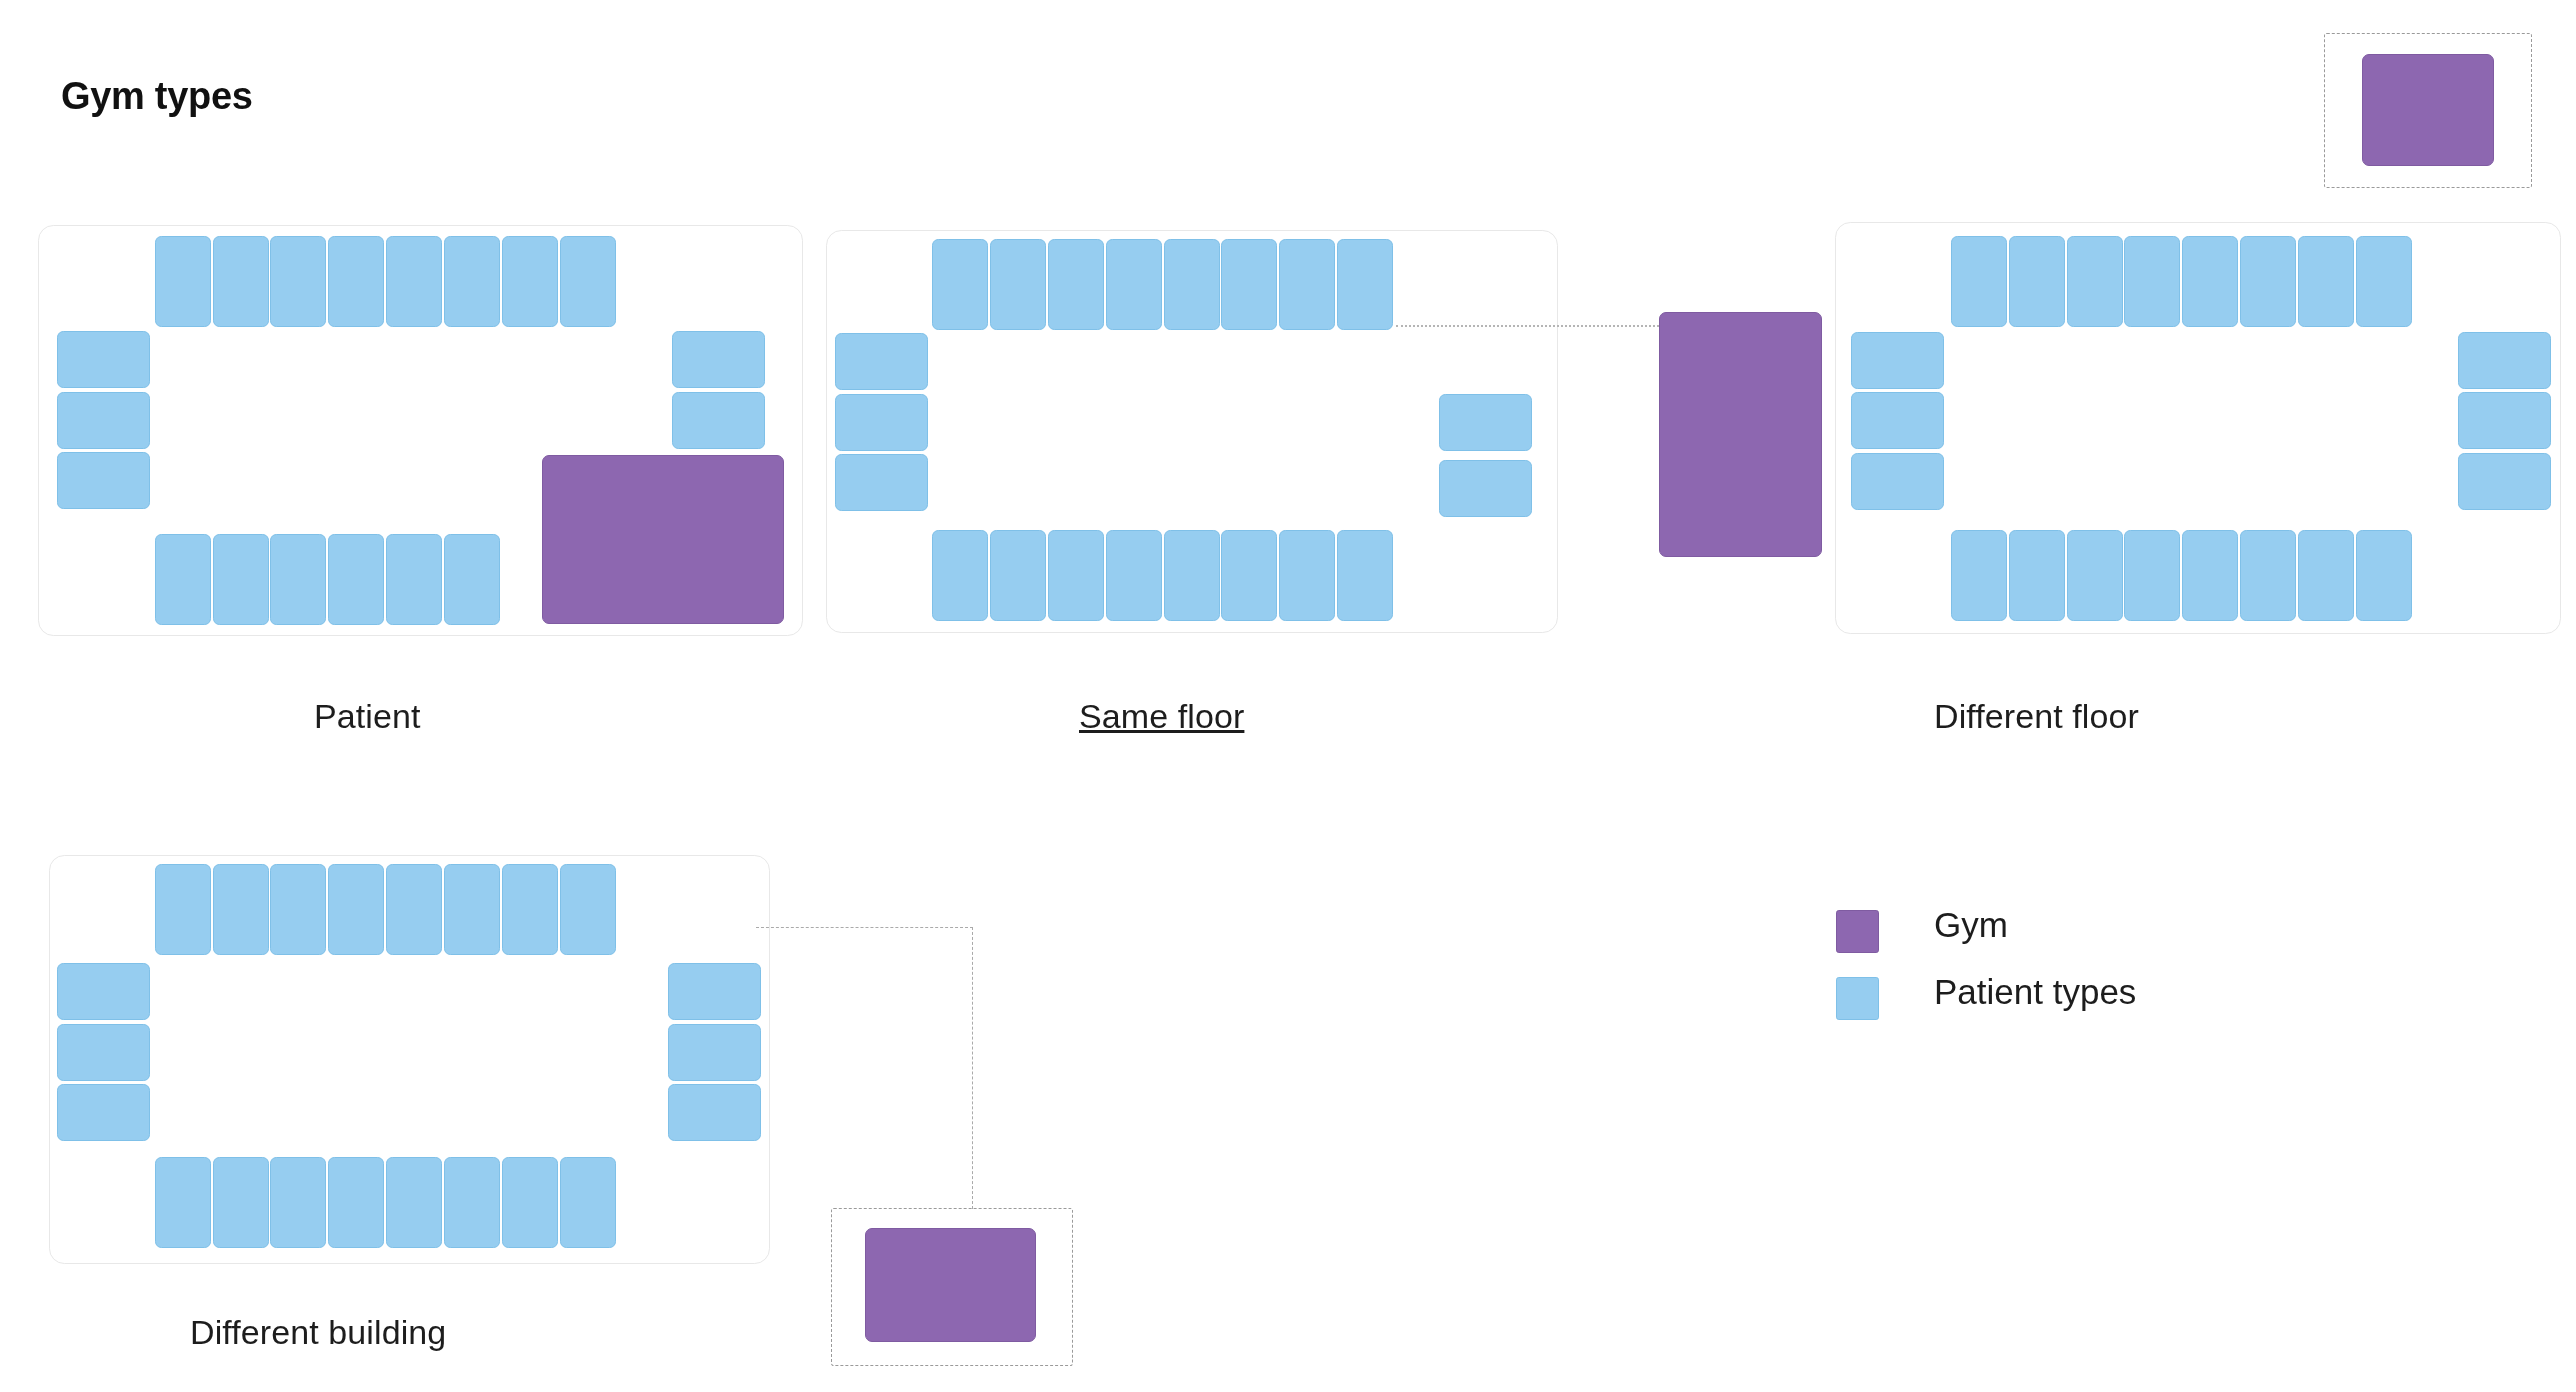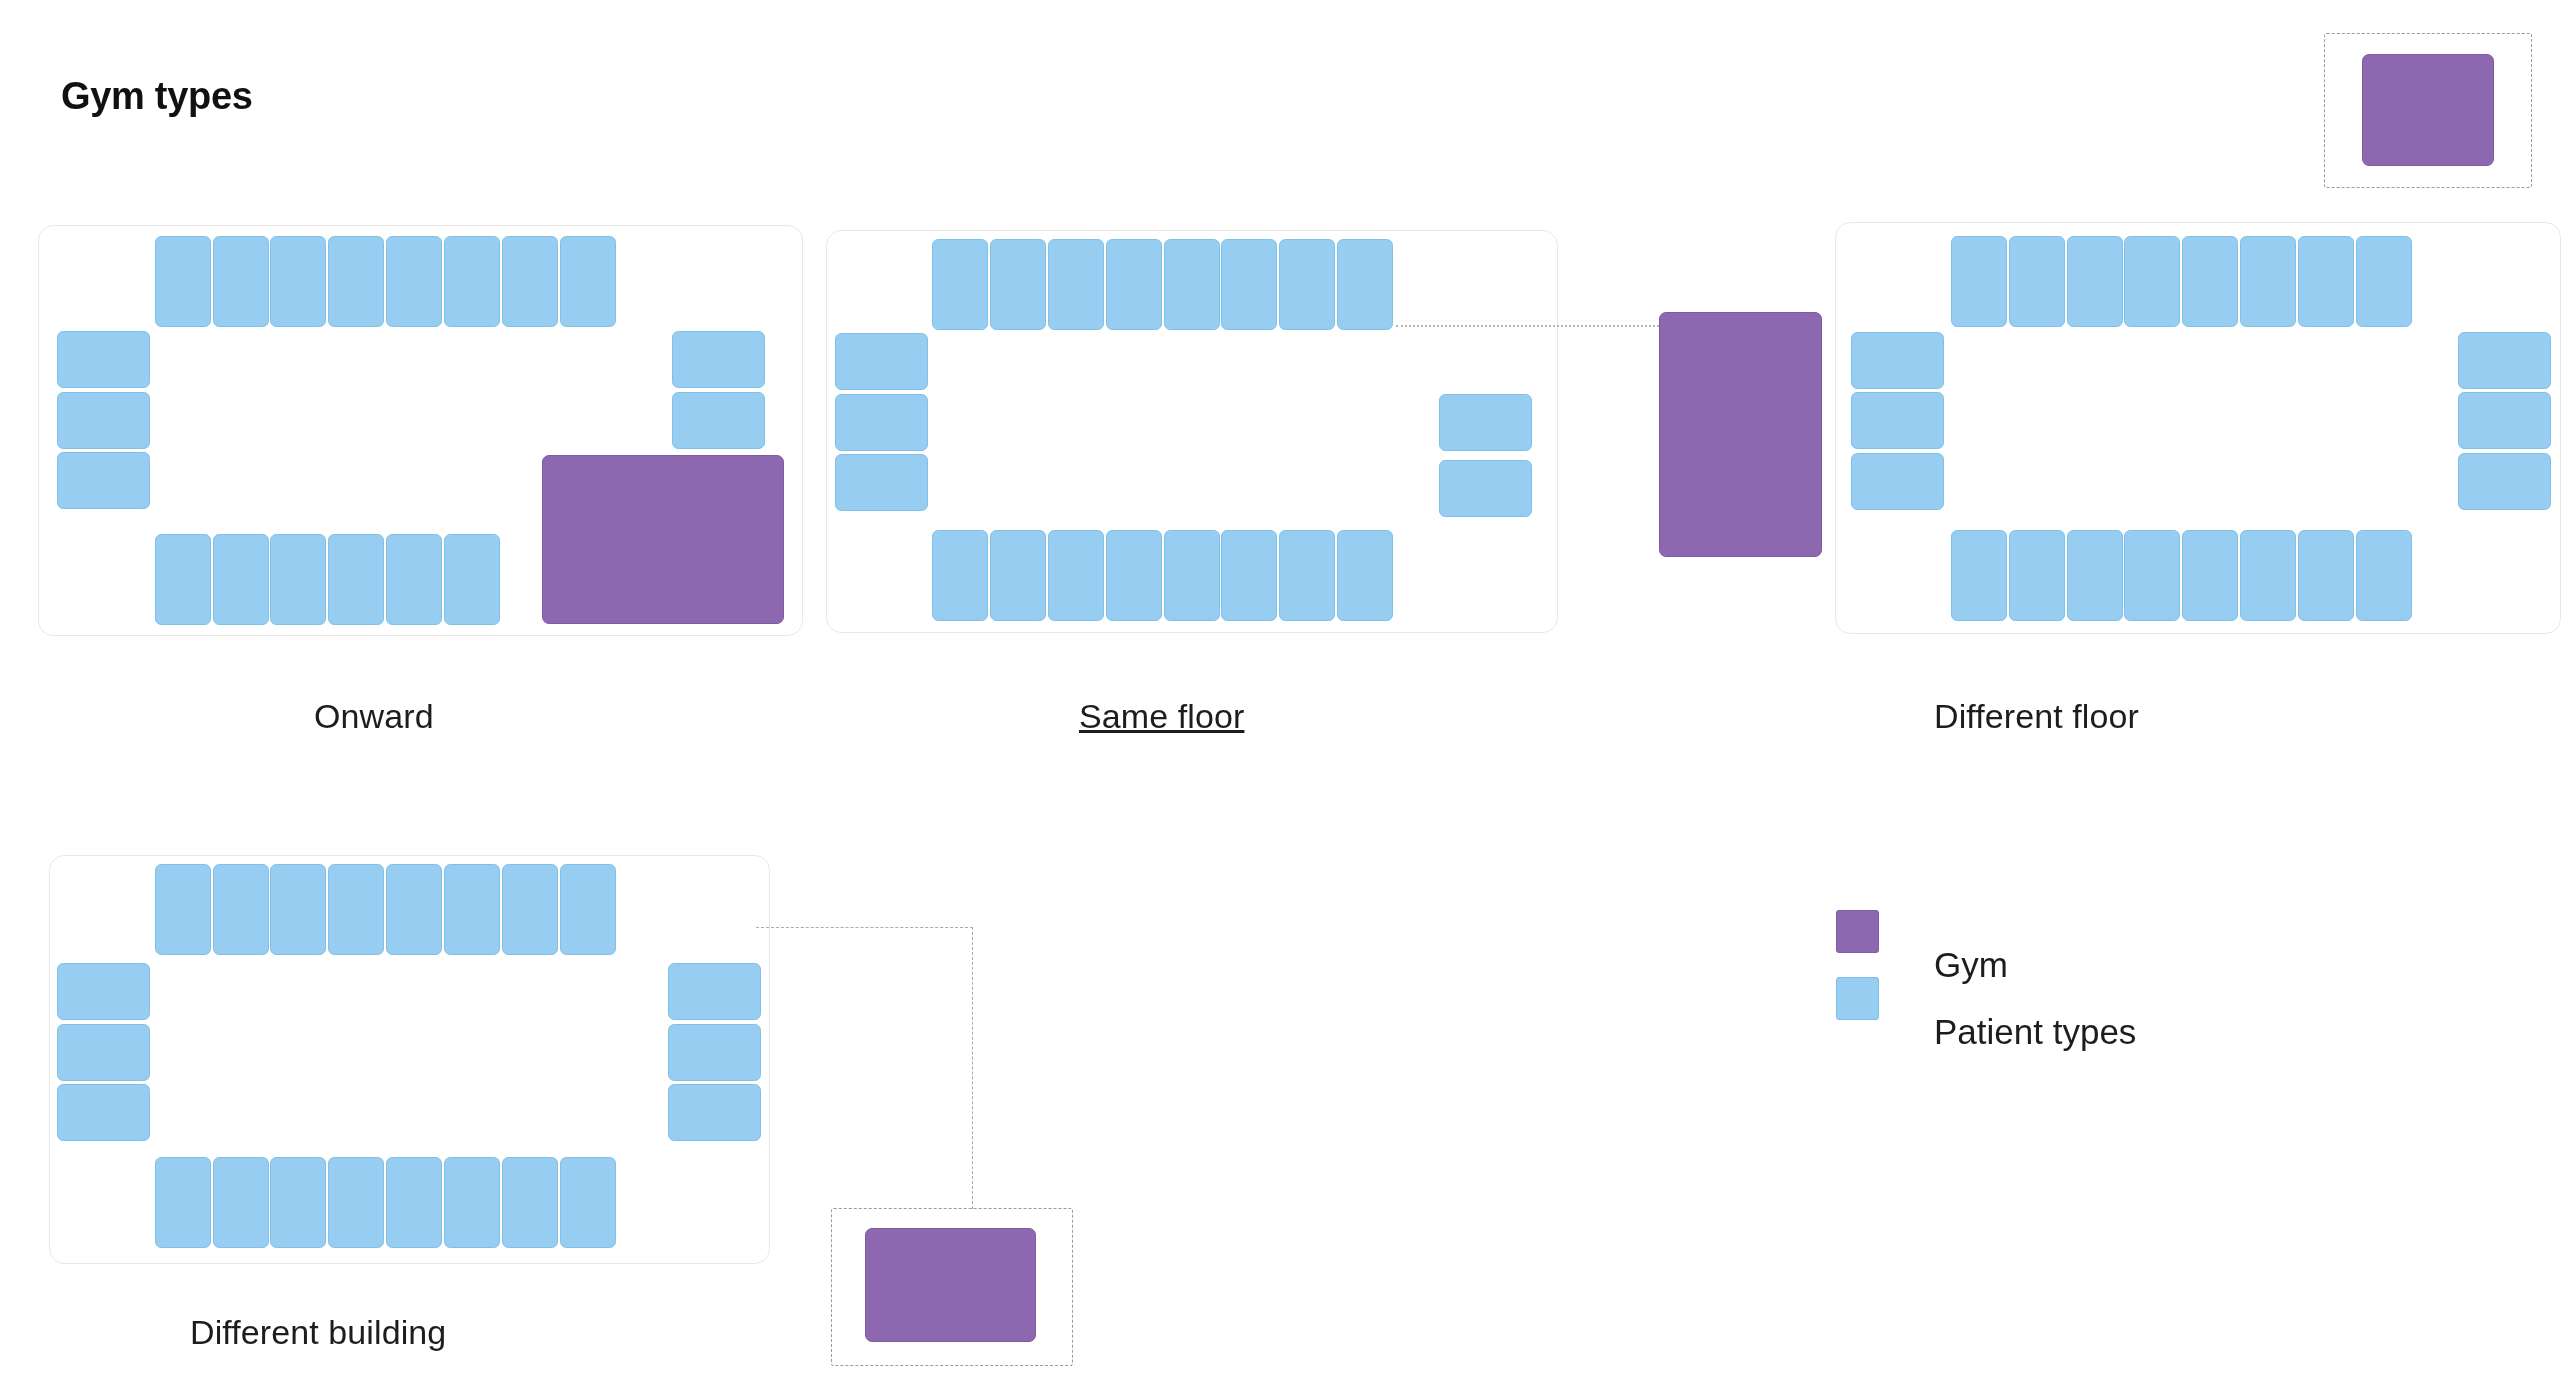--- a/index.html
+++ b/index.html
@@ -72,21 +72,21 @@
   #legend{position:absolute;left:1836px;top:906px;}
   .legend-row{position:relative;height:67px;}
   .legend-swatch{
     position:absolute;left:0;top:4.2px;width:43px;height:43px;
     border-radius:2.8px;box-sizing:border-box;
   }
   .legend-swatch.purple{background:#8d67b0;border:1.4px solid #7f5ba1;}
   .legend-swatch.blue{background:#96cdf0;border:1.4px solid #7fc0e8;}
   .legend-label{
     position:absolute;left:98px;top:-1.4px;
-    font-size:35px;color:#1d1d1d;white-space:nowrap;margin-top:40px;
+    font-size:35px;color:#1d1d1d;white-space:nowrap;
   }
 </style>
 </head>
 <body>
 
 <div id="stage">
 
   <div id="page-title">Gym types</div>
 
   <div class="dashed-box" style="left:2324px;top:33px;width:208px;height:155px;"></div>
@@ -112,21 +112,21 @@
 
   <div class="room" style="left:155px;top:534px;width:56px;height:91px;"></div>
   <div class="room" style="left:213px;top:534px;width:56px;height:91px;"></div>
   <div class="room" style="left:270px;top:534px;width:56px;height:91px;"></div>
   <div class="room" style="left:328px;top:534px;width:56px;height:91px;"></div>
   <div class="room" style="left:386px;top:534px;width:56px;height:91px;"></div>
   <div class="room" style="left:444px;top:534px;width:56px;height:91px;"></div>
 
   <div class="gym" style="left:542px;top:455px;width:242px;height:169px;"></div>
 
-  <div class="panel-caption" style="left:314px;top:697px;">Onward</div>
+  <div class="panel-caption" style="left:314px;top:697px;">Patient</div>
 
   <div class="floor-panel" style="left:826px;top:230px;width:732px;height:403px;"></div>
 
   <div class="room" style="left:932px;top:239px;width:56px;height:91px;"></div>
   <div class="room" style="left:990px;top:239px;width:56px;height:91px;"></div>
   <div class="room" style="left:1048px;top:239px;width:56px;height:91px;"></div>
   <div class="room" style="left:1106px;top:239px;width:56px;height:91px;"></div>
   <div class="room" style="left:1164px;top:239px;width:56px;height:91px;"></div>
   <div class="room" style="left:1221px;top:239px;width:56px;height:91px;"></div>
   <div class="room" style="left:1279px;top:239px;width:56px;height:91px;"></div>

